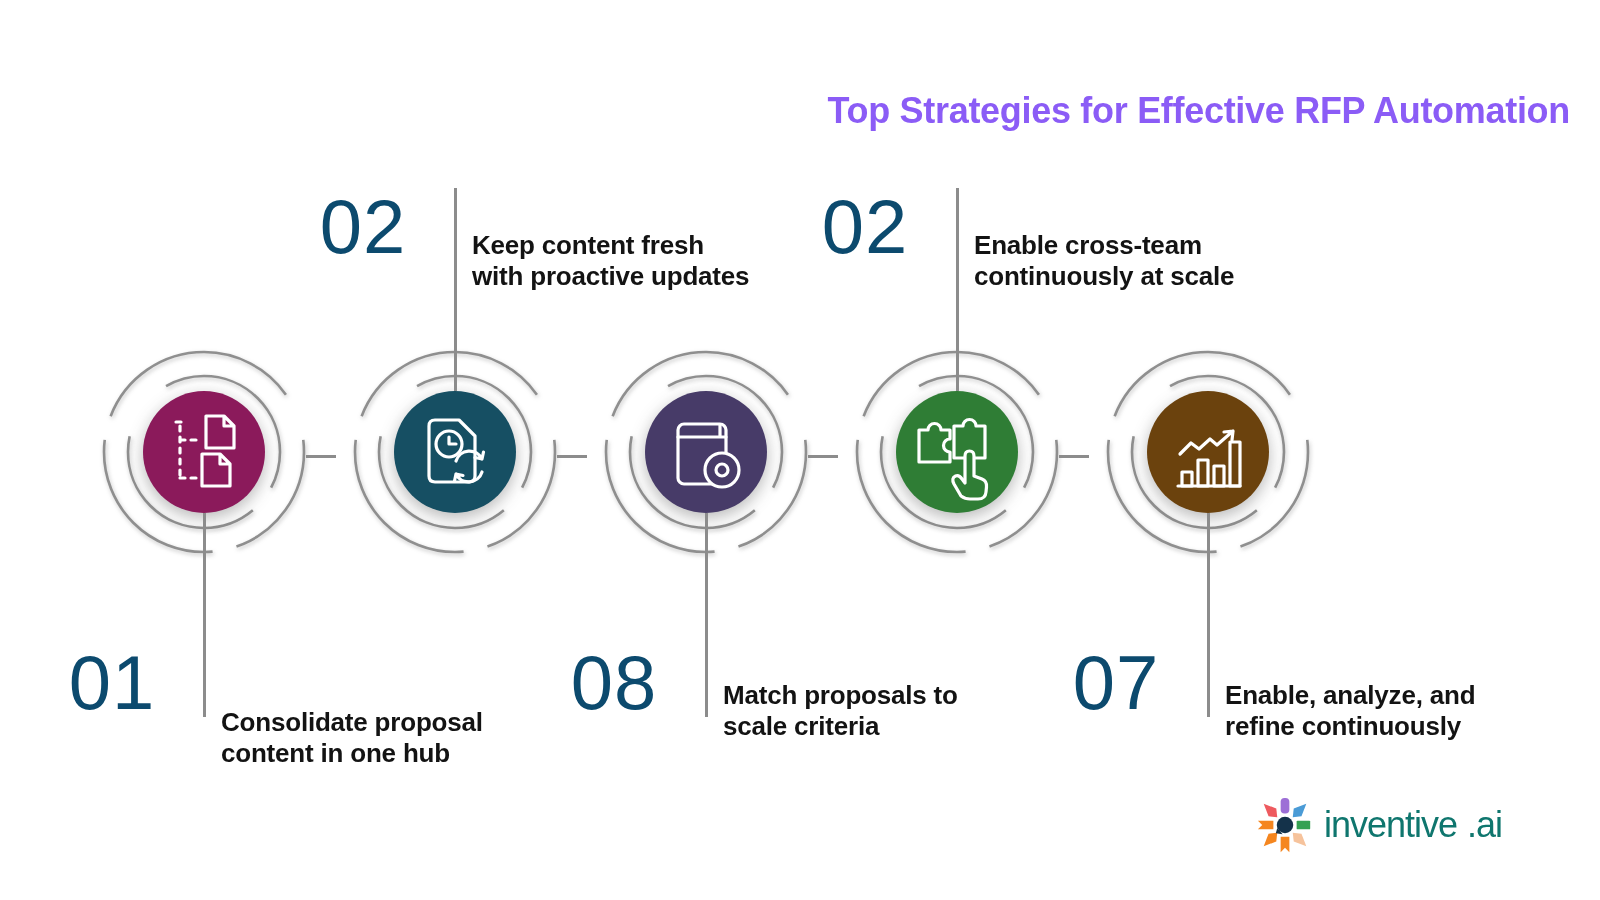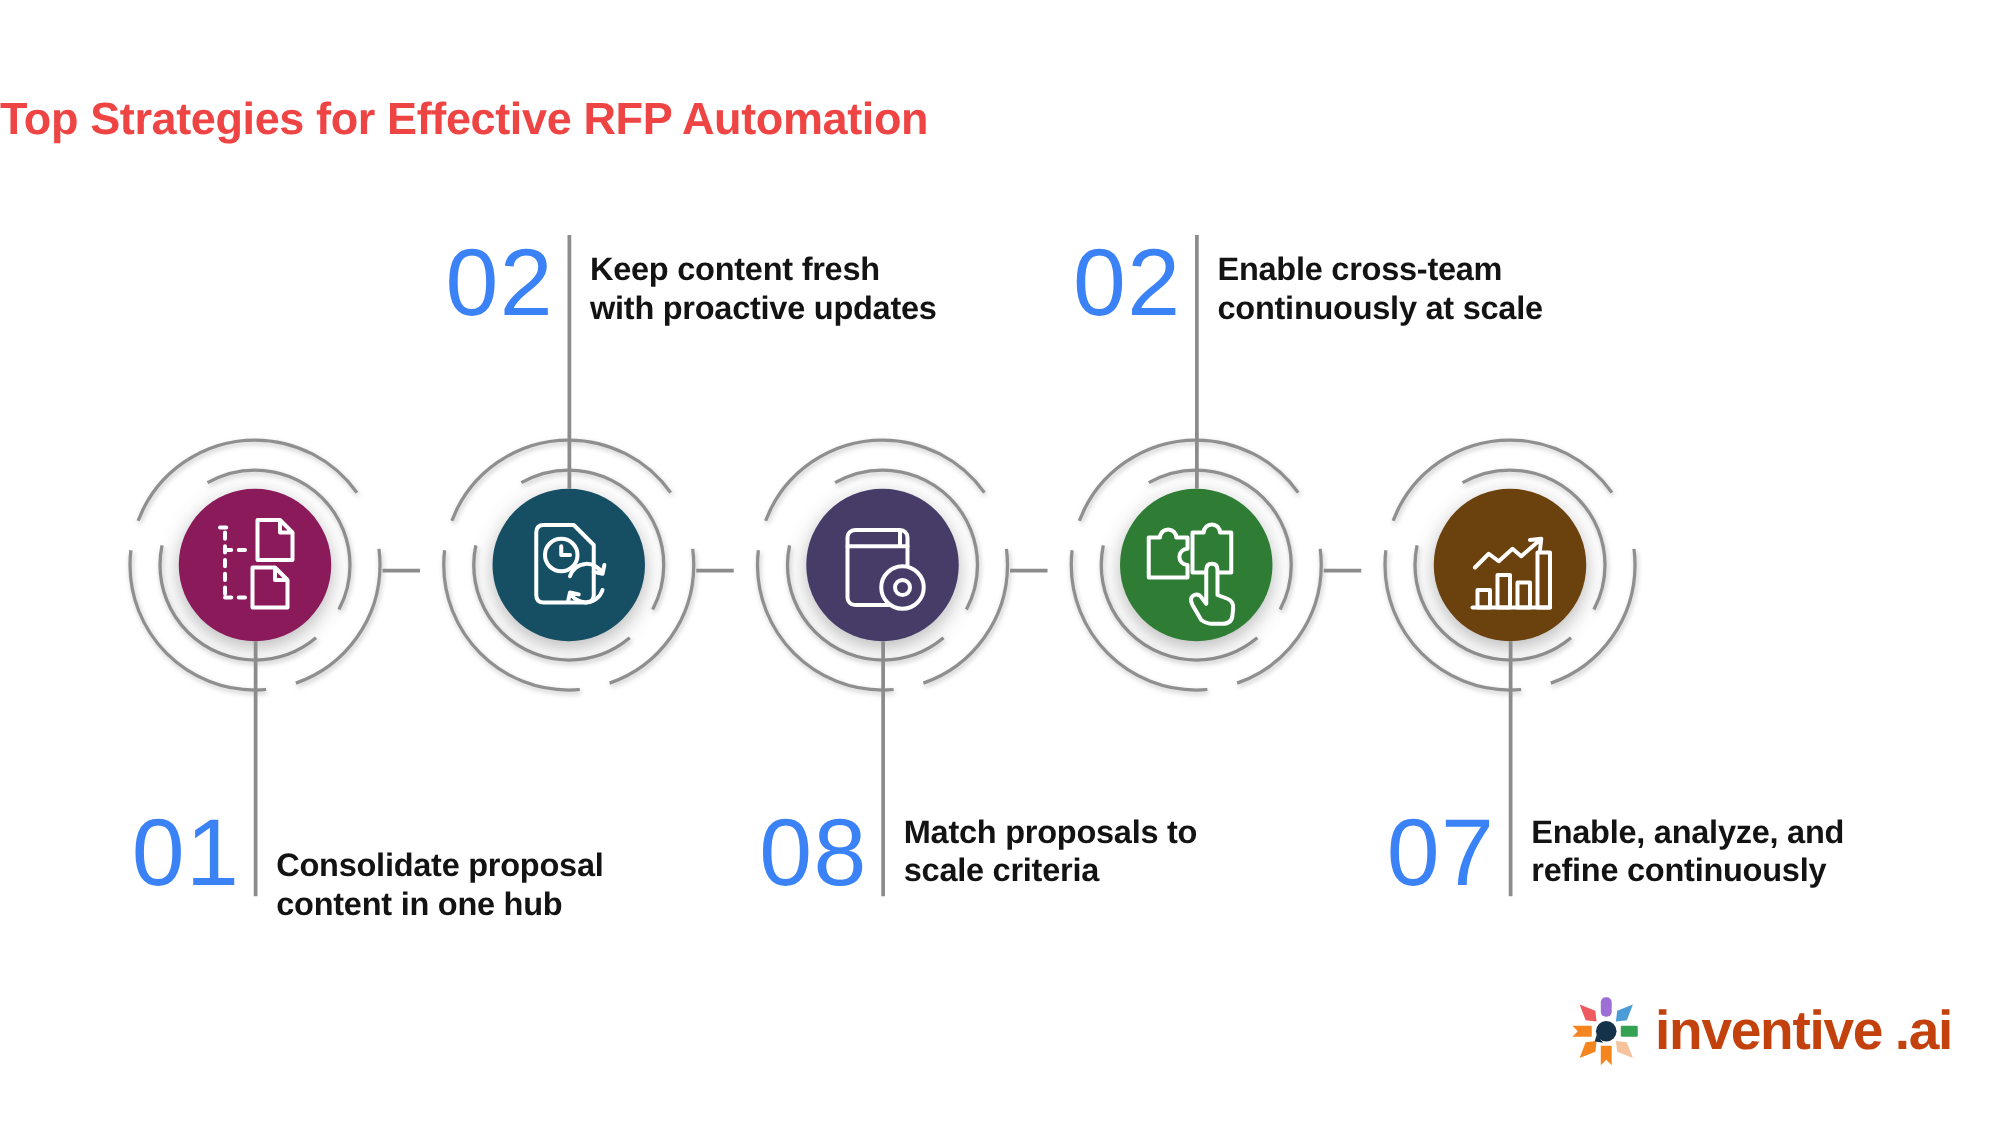--- a/index.html
+++ b/index.html
@@ -1,34 +1,34 @@
 <!DOCTYPE html>
 <html><head>
 <meta charset="utf-8">
 <style>
   html,body{margin:0;padding:0;background:#ffffff;}
   .canvas{position:relative;width:1600px;height:900px;background:#ffffff;overflow:hidden;
           font-family:"Liberation Sans",sans-serif;}
-  .title{position:absolute;left:0;top:74px;width:1570px;text-align:left;
-         font-size:36px;font-weight:700;color:#ef4444;letter-spacing:-0.3px;}
+  .title{position:absolute;left:0;top:90px;width:1570px;text-align:right;
+         font-size:36px;font-weight:700;color:#8b5cf6;letter-spacing:-0.3px;}
   .rings{position:absolute;width:220px;height:220px;}
   .ring{fill:none;stroke:#8F8F8F;stroke-width:2.6;filter:drop-shadow(1px 2px 2px rgba(90,90,90,.35));}
   .ring.outer{stroke-dasharray:78 14 102 14 124 28;stroke-dashoffset:7;}
   .ring.inner{stroke-dasharray:148 22 142 48;stroke-dashoffset:120;}
   .disc{stroke:none;filter:drop-shadow(0 5px 8px rgba(40,40,40,.33));}
   .icon{stroke:#ffffff;stroke-width:3.2;fill:none;stroke-linecap:round;stroke-linejoin:round;}
   .icon .dash{stroke-dasharray:5 6;}
   .vline{position:absolute;width:3px;background:#8C8C8C;}
   .stub{position:absolute;width:30px;height:3px;background:#8C8C8C;}
-  .num{position:absolute;width:160px;text-align:right;font-size:76px;line-height:76px;
-       font-weight:400;color:#3b82f6;letter-spacing:1px;}
+  .num{position:absolute;width:160px;text-align:center;font-size:76px;line-height:76px;
+       font-weight:400;color:#0c4a6e;letter-spacing:1px;}
   .lbl{position:absolute;font-size:26px;line-height:31px;font-weight:700;color:#131313;
-       white-space:pre-line;letter-spacing:-0.2px;}
+       white-space:pre-line;letter-spacing:-0.2px;margin-top:30px;}
   .logo{position:absolute;left:1254px;top:794px;display:flex;align-items:center;}
-  .logo-text{font-size:44px;font-weight:700;color:#c2410c;letter-spacing:-1px;margin-left:8px;}
+  .logo-text{font-size:36px;font-weight:400;color:#0f766e;letter-spacing:-1px;margin-left:8px;}
   .logo-text .tld{margin-left:10px;}
 </style>
 </head>
 <body>
 
 <div class="canvas">
 
   <div class="title">Top Strategies for Effective RFP Automation</div>
 
   <div>

